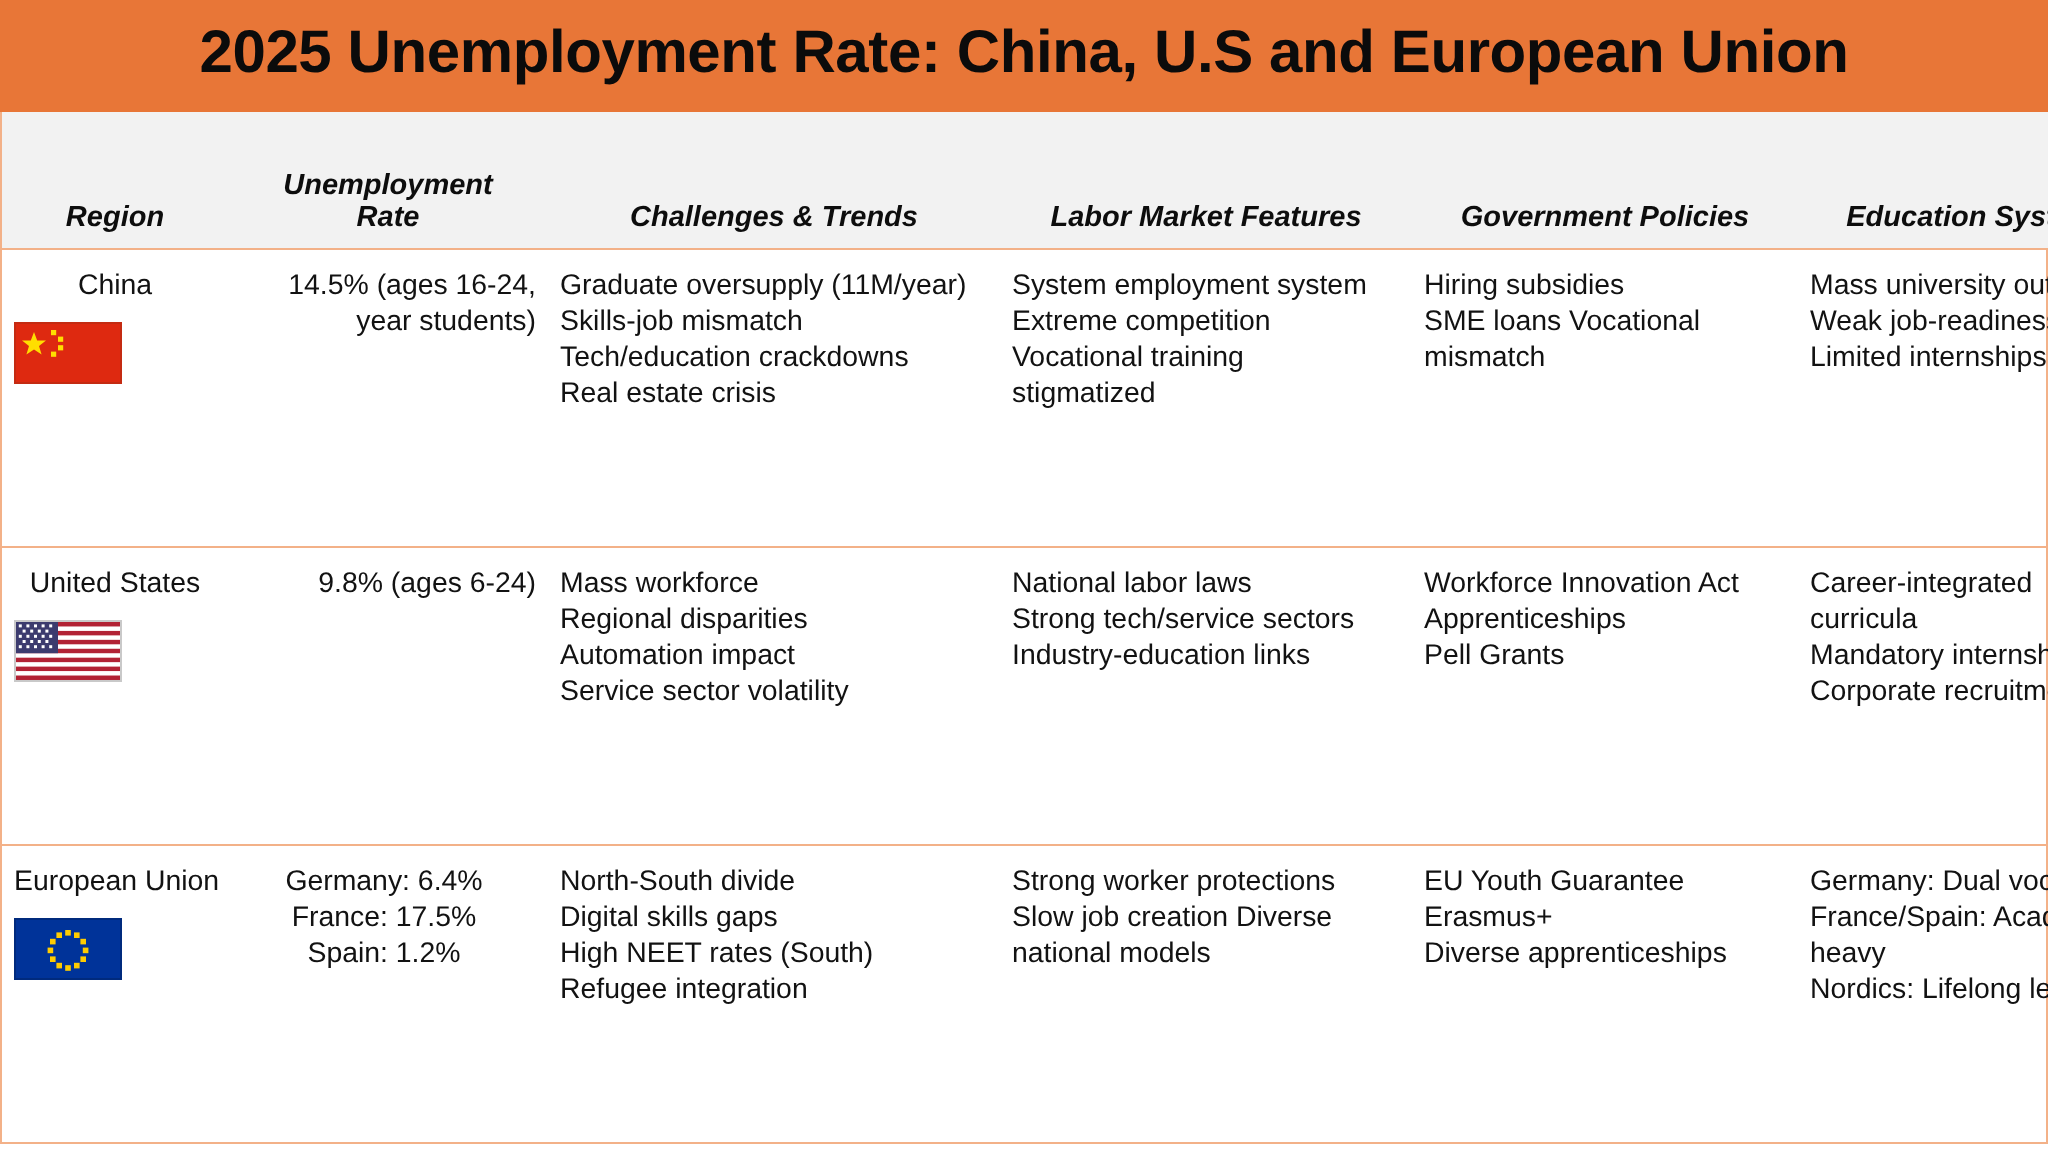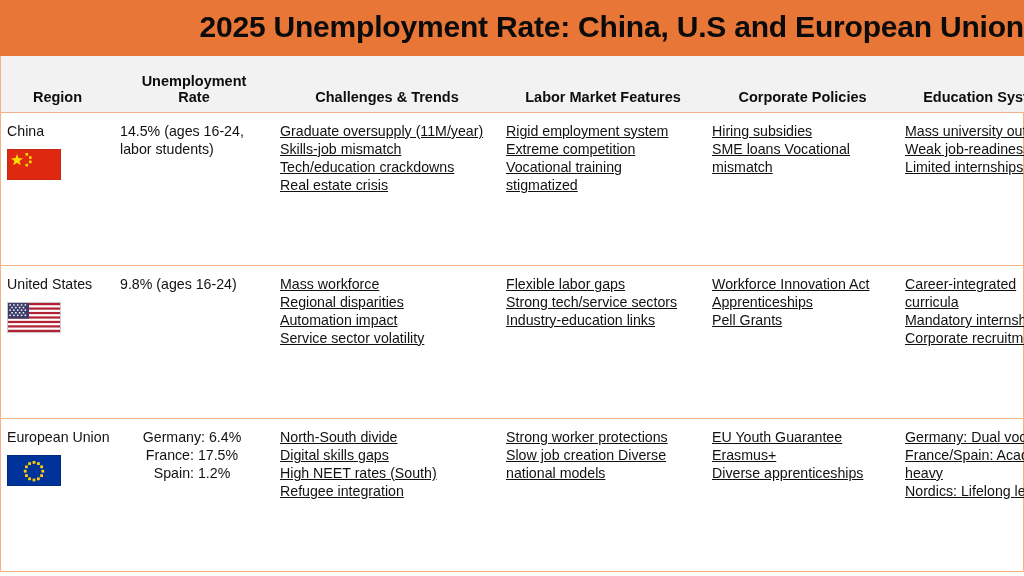--- a/index.html
+++ b/index.html
@@ -22,21 +22,21 @@
   
   .title-banner {
     position: absolute;
     left: 0;
     top: 0;
     width: 1024px;
     height: 56px;
     background: #E87637;
     display: flex;
     align-items: center;
-    justify-content: flex-end;
+    justify-content: center;
   }
   .title-text {
     font-size: 30px;
     font-weight: bold;
     color: #0b0b0b;
     letter-spacing: -0.2px;
     white-space: nowrap;
     line-height: 1;
     padding-bottom: 2px;
   }
@@ -62,23 +62,24 @@
   }
 
   table.cmp thead th {
     background: #F2F2F2;
     border-bottom: 1.5px solid #F3B188;
     font-size: 14.5px;
     font-weight: bold;
     color: #0d0d0d;
     text-align: center;
     vertical-align: bottom;
-    padding: 4px 4px 6px 4px;
+    padding: 16px 4px 6px 4px;
     height: 46px;
     line-height: 1.15;
+    font-style: italic;
   }
 
   table.cmp tbody td {
     border-bottom: 1.5px solid #F3B188;
     vertical-align: top;
     font-size: 14.2px;
     color: #121212;
     line-height: 1.26;
     padding: 10px 6px 6px 6px;
   }
@@ -89,29 +90,29 @@
   
   .col-region  { width: 105px; }
   .col-rate    { width: 152px; }
   .col-chal    { width: 218px; }
   .col-labor   { width: 198px; }
   .col-gov     { width: 185px; }
   .col-edu     { width: 166px; }
 
   
   .cell-region { text-align: left; padding-left: 2px; }
-  .cell-rate   { text-align: left; padding-left: 8px; }
-  .cell-list   { text-align: left; text-decoration: underline; }
+  .cell-rate   { text-align: right; padding-left: 8px; }
+  .cell-list   { text-align: left; }
 
   .cell-rate.rate-right { text-align: center; padding-right: 10px; }
   .vmid    { vertical-align: middle; }
 
   .line { display: block; white-space: nowrap; }
 
-  .region-name { display: block; white-space: nowrap; }
+  .region-name { display: block; white-space: nowrap; text-align: center; }
 
   
   .flag {
     position: relative;
     width: 54px;
     height: 31px;
     margin-top: 8px;
     border: 1px solid #d8d8d8;
     box-sizing: border-box;
     overflow: hidden;
@@ -146,21 +147,21 @@
             <span class="line">Unemployment</span>
             <span class="line">Rate</span>
           </th>
           <th class="col-chal">
             <span>Challenges &amp; Trends</span>
           </th>
           <th class="col-labor">
             <span>Labor Market Features</span>
           </th>
           <th class="col-gov">
-            <span>Corporate Policies</span>
+            <span>Government Policies</span>
           </th>
           <th class="col-edu">
             <span>Education System</span>
           </th>
         </tr>
       </thead>
       <tbody>
 
         <tr>
           <td class="cell-region">
@@ -170,30 +171,30 @@
                 <polygon points="9,4 10.6,8.2 15,8.3 11.5,11 12.8,15.3 9,12.7 5.2,15.3 6.5,11 3,8.3 7.4,8.2" fill="#FFDE00"></polygon>
                 <rect x="17.5" y="3.0" width="2.6" height="2.6" fill="#FFDE00"></rect>
                 <rect x="21.0" y="6.3" width="2.6" height="2.6" fill="#FFDE00"></rect>
                 <rect x="21.0" y="10.6" width="2.6" height="2.6" fill="#FFDE00"></rect>
                 <rect x="17.5" y="13.8" width="2.6" height="2.6" fill="#FFDE00"></rect>
               </svg>
             </div>
           </td>
           <td class="cell-rate">
             <span class="line">14.5% (ages 16-24,</span>
-            <span class="line">labor students)</span>
+            <span class="line">year students)</span>
           </td>
           <td class="cell-list">
             <span class="line">Graduate oversupply (11M/year)</span>
             <span class="line">Skills-job mismatch</span>
             <span class="line">Tech/education crackdowns</span>
             <span class="line">Real estate crisis</span>
           </td>
           <td class="cell-list">
-            <span class="line">Rigid employment system</span>
+            <span class="line">System employment system</span>
             <span class="line">Extreme competition</span>
             <span class="line">Vocational training</span>
             <span class="line">stigmatized</span>
           </td>
           <td class="cell-list">
             <span class="line">Hiring subsidies</span>
             <span class="line">SME loans  Vocational</span>
             <span class="line">mismatch</span>
           </td>
           <td class="cell-list">
@@ -239,30 +240,30 @@
                   <rect x="1.4" y="11.6" width="1.5" height="1.5"></rect>
                   <rect x="5.2" y="11.6" width="1.5" height="1.5"></rect>
                   <rect x="9.0" y="11.6" width="1.5" height="1.5"></rect>
                   <rect x="12.8" y="11.6" width="1.5" height="1.5"></rect>
                   <rect x="16.6" y="11.6" width="1.5" height="1.5"></rect>
                 </g>
               </svg>
             </div>
           </td>
           <td class="cell-rate vmid">
-            <span class="line">9.8% (ages 16-24)</span>
+            <span class="line">9.8% (ages 6-24)</span>
           </td>
           <td class="cell-list">
             <span class="line">Mass workforce</span>
             <span class="line">Regional disparities</span>
             <span class="line">Automation impact</span>
             <span class="line">Service sector volatility</span>
           </td>
           <td class="cell-list">
-            <span class="line">Flexible labor gaps</span>
+            <span class="line">National labor laws</span>
             <span class="line">Strong tech/service sectors</span>
             <span class="line"> Industry-education links</span>
           </td>
           <td class="cell-list">
             <span class="line">Workforce Innovation Act</span>
             <span class="line"> Apprenticeships</span>
             <span class="line"> Pell Grants</span>
           </td>
           <td class="cell-list">
             <span class="line">Career-integrated</span>

